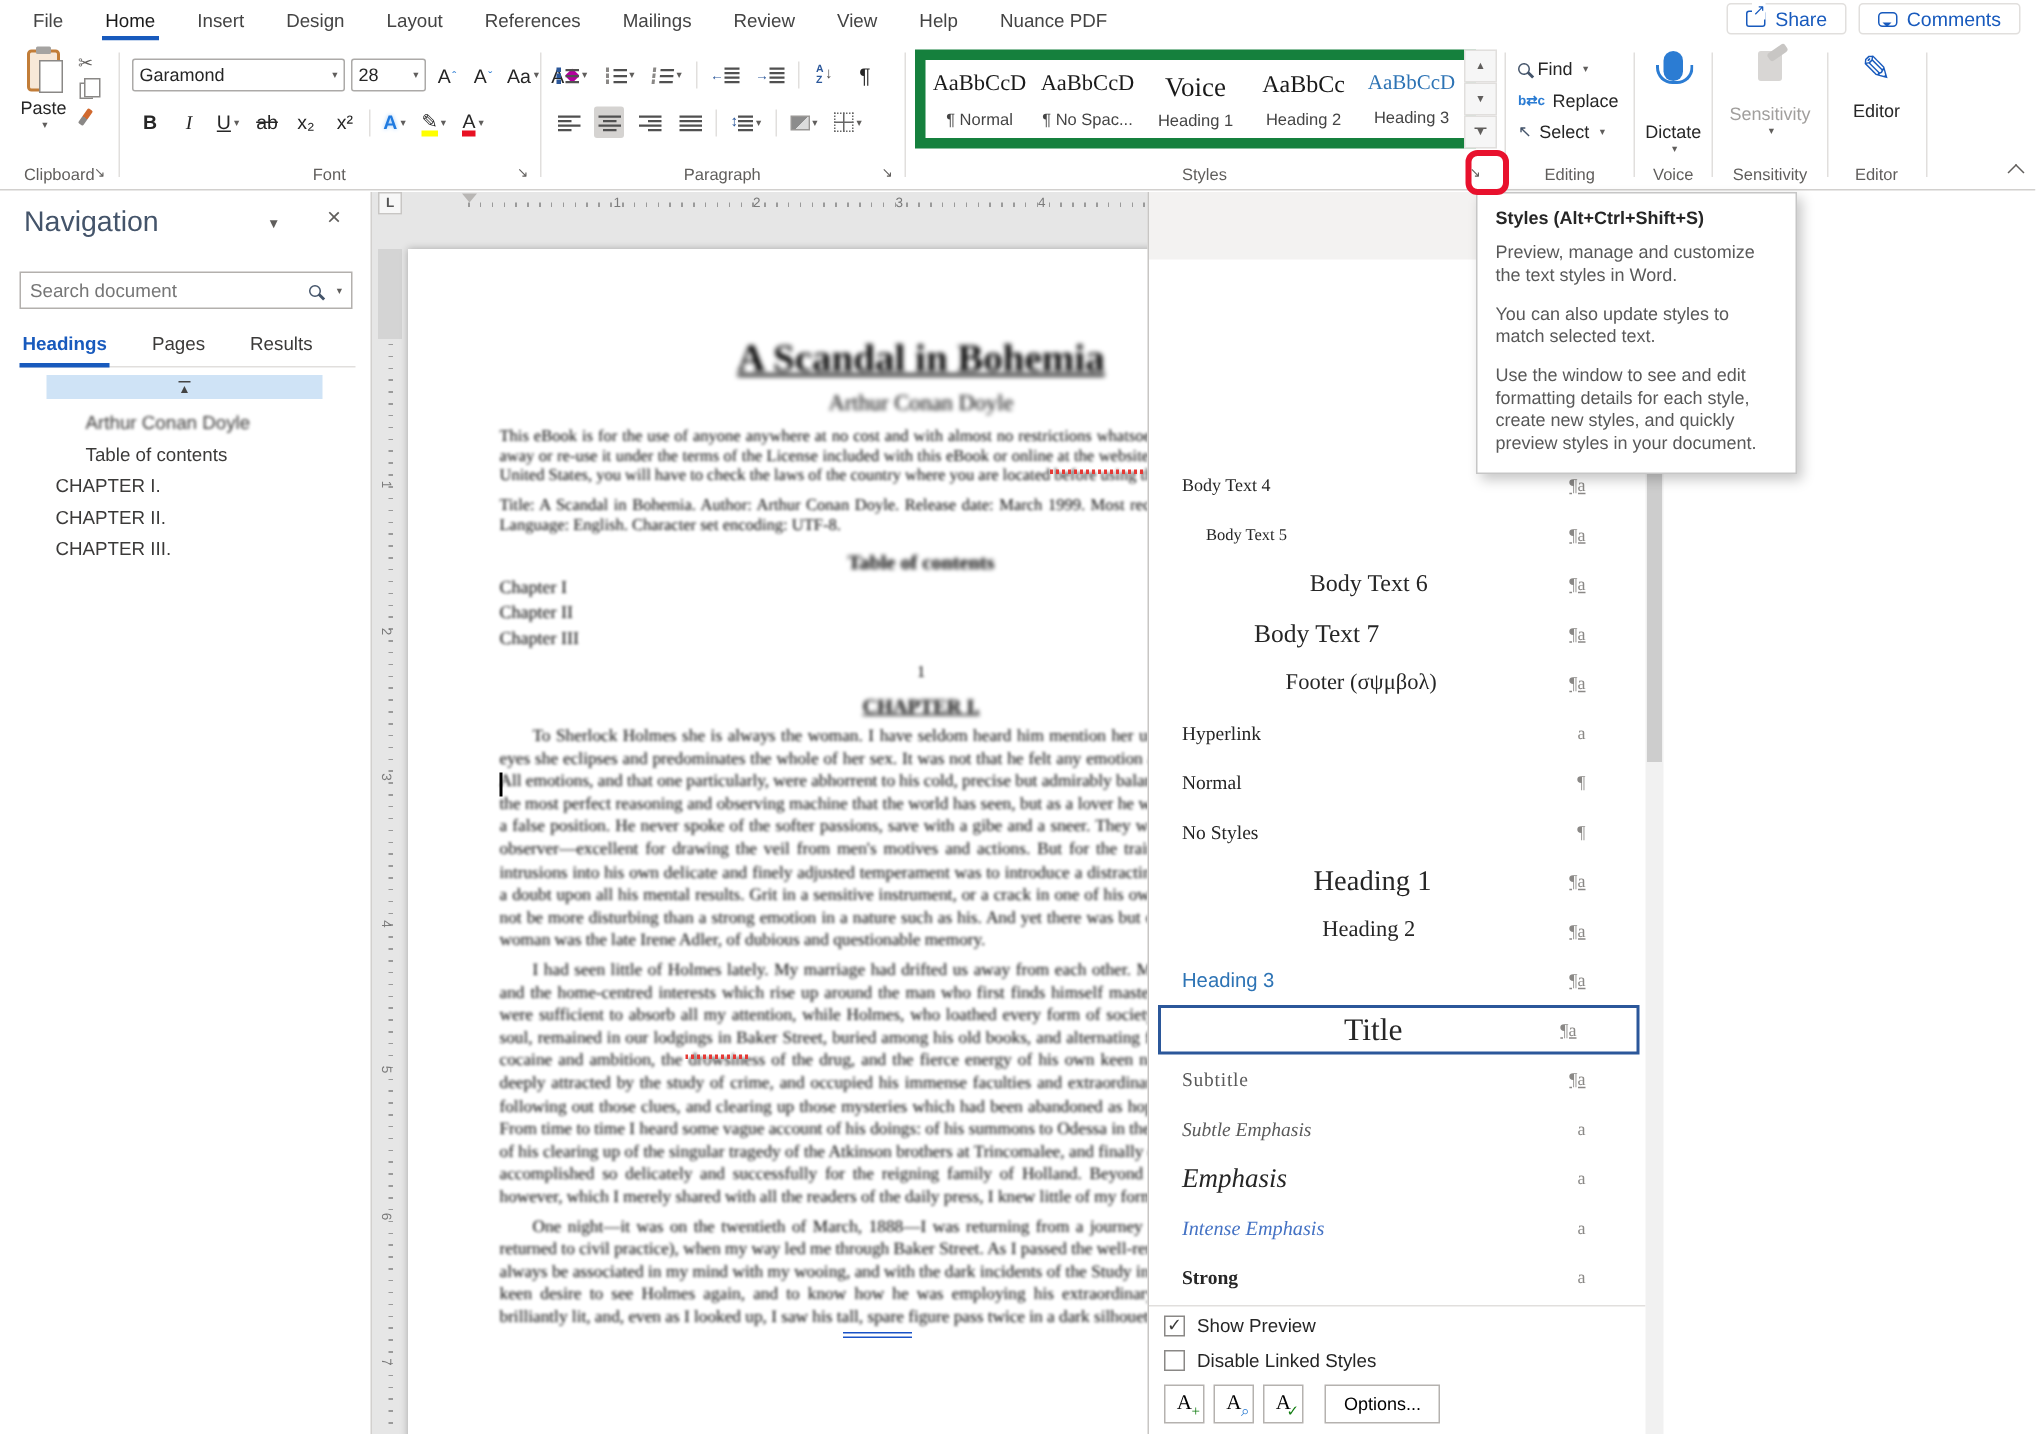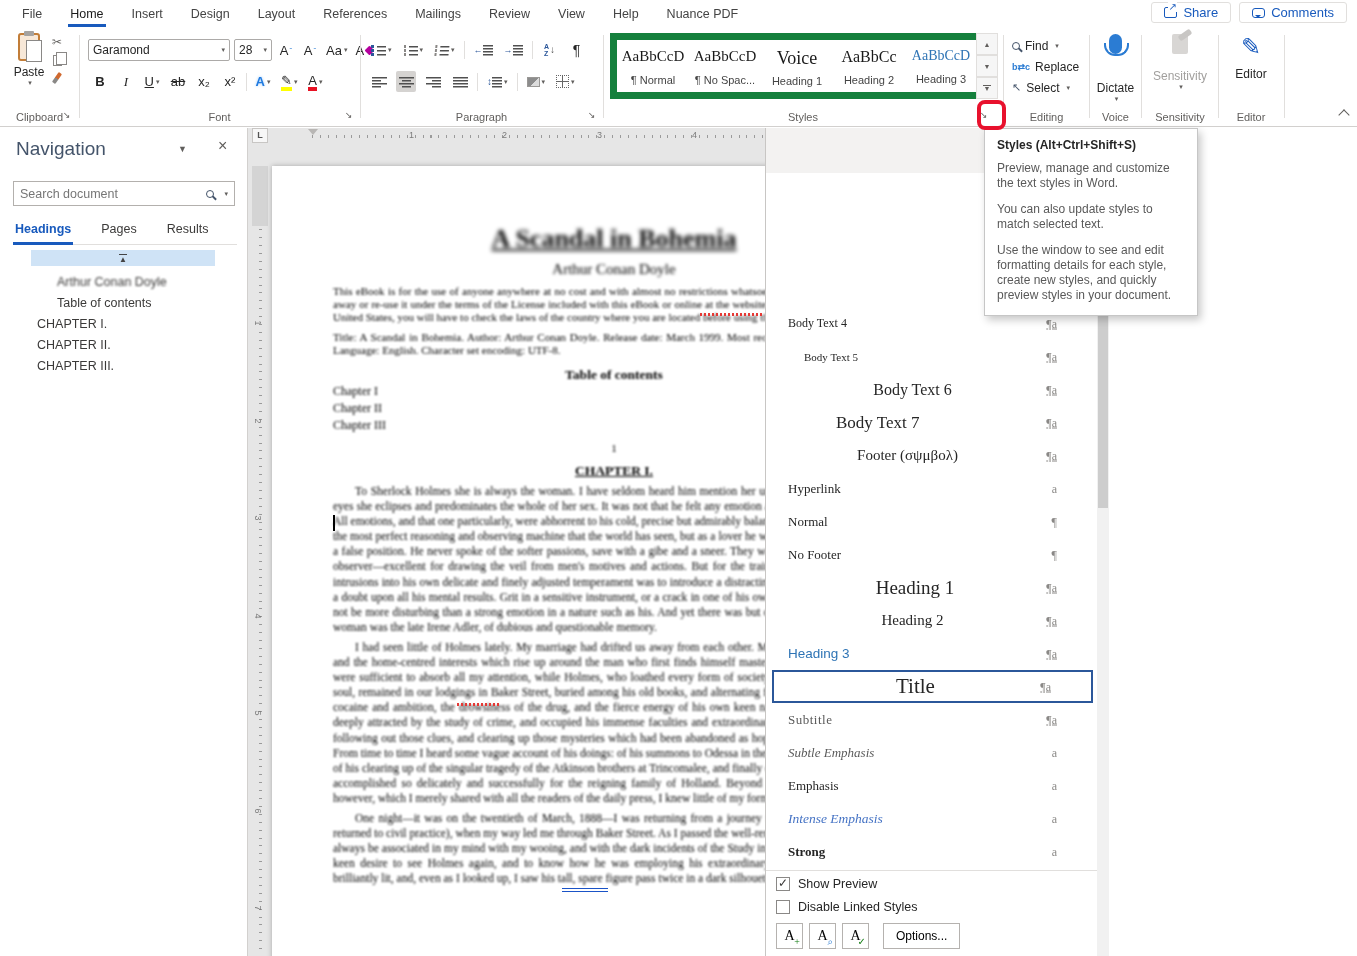--- a/index.html
+++ b/index.html
@@ -154,21 +154,21 @@
   .s-bt7 .sp-name{font-size:17px;padding-left:48px}
   .s-footer .sp-name{font-size:15px;text-align:center;padding-right:70px}
   .s-hyper .sp-name,.s-normal .sp-name,.s-nospc .sp-name{font-size:13px}
   .s-h1 .sp-name{font-size:19px;text-align:center;padding-right:55px}
   .s-h2 .sp-name{font-size:15px;text-align:center;padding-right:60px}
   .s-h3 .sp-name{font-family:"Liberation Sans",sans-serif;font-size:13.5px;color:#2e74b5}
   .s-title{border:2px solid #2b579a;margin:0 4px 0 6px;padding-left:16px}
   .s-title .sp-name{font-size:21px;text-align:center;padding-right:50px}
   .s-subtitle .sp-name{font-family:Liberation Serif, serif;font-size:13px;color:#5a5a5a;letter-spacing:.5px}
   .s-subtle .sp-name{font-size:13px;font-style:italic;color:#5a5a5a}
-  .s-emph .sp-name{font-size:13px;}
+  .s-emph .sp-name{font-size:18px;font-style:italic}
   .s-intemph .sp-name{font-size:13.5px;font-style:italic;color:#4472c4}
   .s-strong .sp-name{font-size:13px;font-weight:700}
   .pane-sep{position:absolute;left:0;right:12px;top:742px;height:1px;background:#e1dfdd}
   .chk-row{position:absolute;left:10px;display:flex;align-items:center;gap:8px;font-size:12.5px;color:#262626}
   .chk{width:14px;height:14px;border:1px solid #8a8886;background:#fff;position:relative}
   .chk.checked::after{content:"✓";position:absolute;left:1px;top:-2px;font-size:12px;color:#3b3a39}
   .pane-btns{position:absolute;left:10px;top:795px;display:flex;gap:6px;align-items:center}
   .sq-btn{width:27px;height:26px;border:1px solid #b5b2af;background:#fff;display:flex;align-items:center;justify-content:center;font-family:"Liberation Serif",serif;font-size:14px;position:relative}
   .sq-btn .mini{position:absolute;right:2px;bottom:1px;font-size:10px;line-height:10px}
   .mini.green{color:#107c10}
@@ -228,21 +228,21 @@
     <div class="launch" style="right:6px">↘</div>
   </div>
   <div class="vdiv" style="left:79px"></div>
 
   <div class="grp" style="left:80px;width:279px">
     <div class="row" style="position:absolute;left:8px;top:12px;gap:4px">
       <div class="combo" style="width:142px">
         <span>Garamond</span>
           <span class="dd">▾</span>
       </div>
-      <div class="combo" style="width:38px">
+      <div class="combo" style="width:50px">
         <span>28</span>
           <span class="dd">▾</span>
       </div>
       <span class="ic-btn">
           <span>A</span>
           <span class="small-mark">ˆ</span>
         </span>
       <span class="ic-btn">
           <span>A</span>
           <span class="small-mark">ˇ</span>
@@ -573,21 +573,21 @@
         </div>
       <div class="sp-row s-hyper">
           <span class="sp-name">Hyperlink</span>
           <span class="sp-marker">a</span>
         </div>
       <div class="sp-row s-normal">
           <span class="sp-name">Normal</span>
           <span class="sp-marker">¶</span>
         </div>
       <div class="sp-row s-nospc">
-          <span class="sp-name">No Footer</span>
+          <span class="sp-name">No Styles</span>
           <span class="sp-marker">¶</span>
         </div>
       <div class="sp-row s-h1">
           <span class="sp-name">Heading 1</span>
           <span class="sp-marker mk-link">¶a</span>
         </div>
       <div class="sp-row s-h2">
           <span class="sp-name">Heading 2</span>
           <span class="sp-marker mk-link">¶a</span>
         </div>

